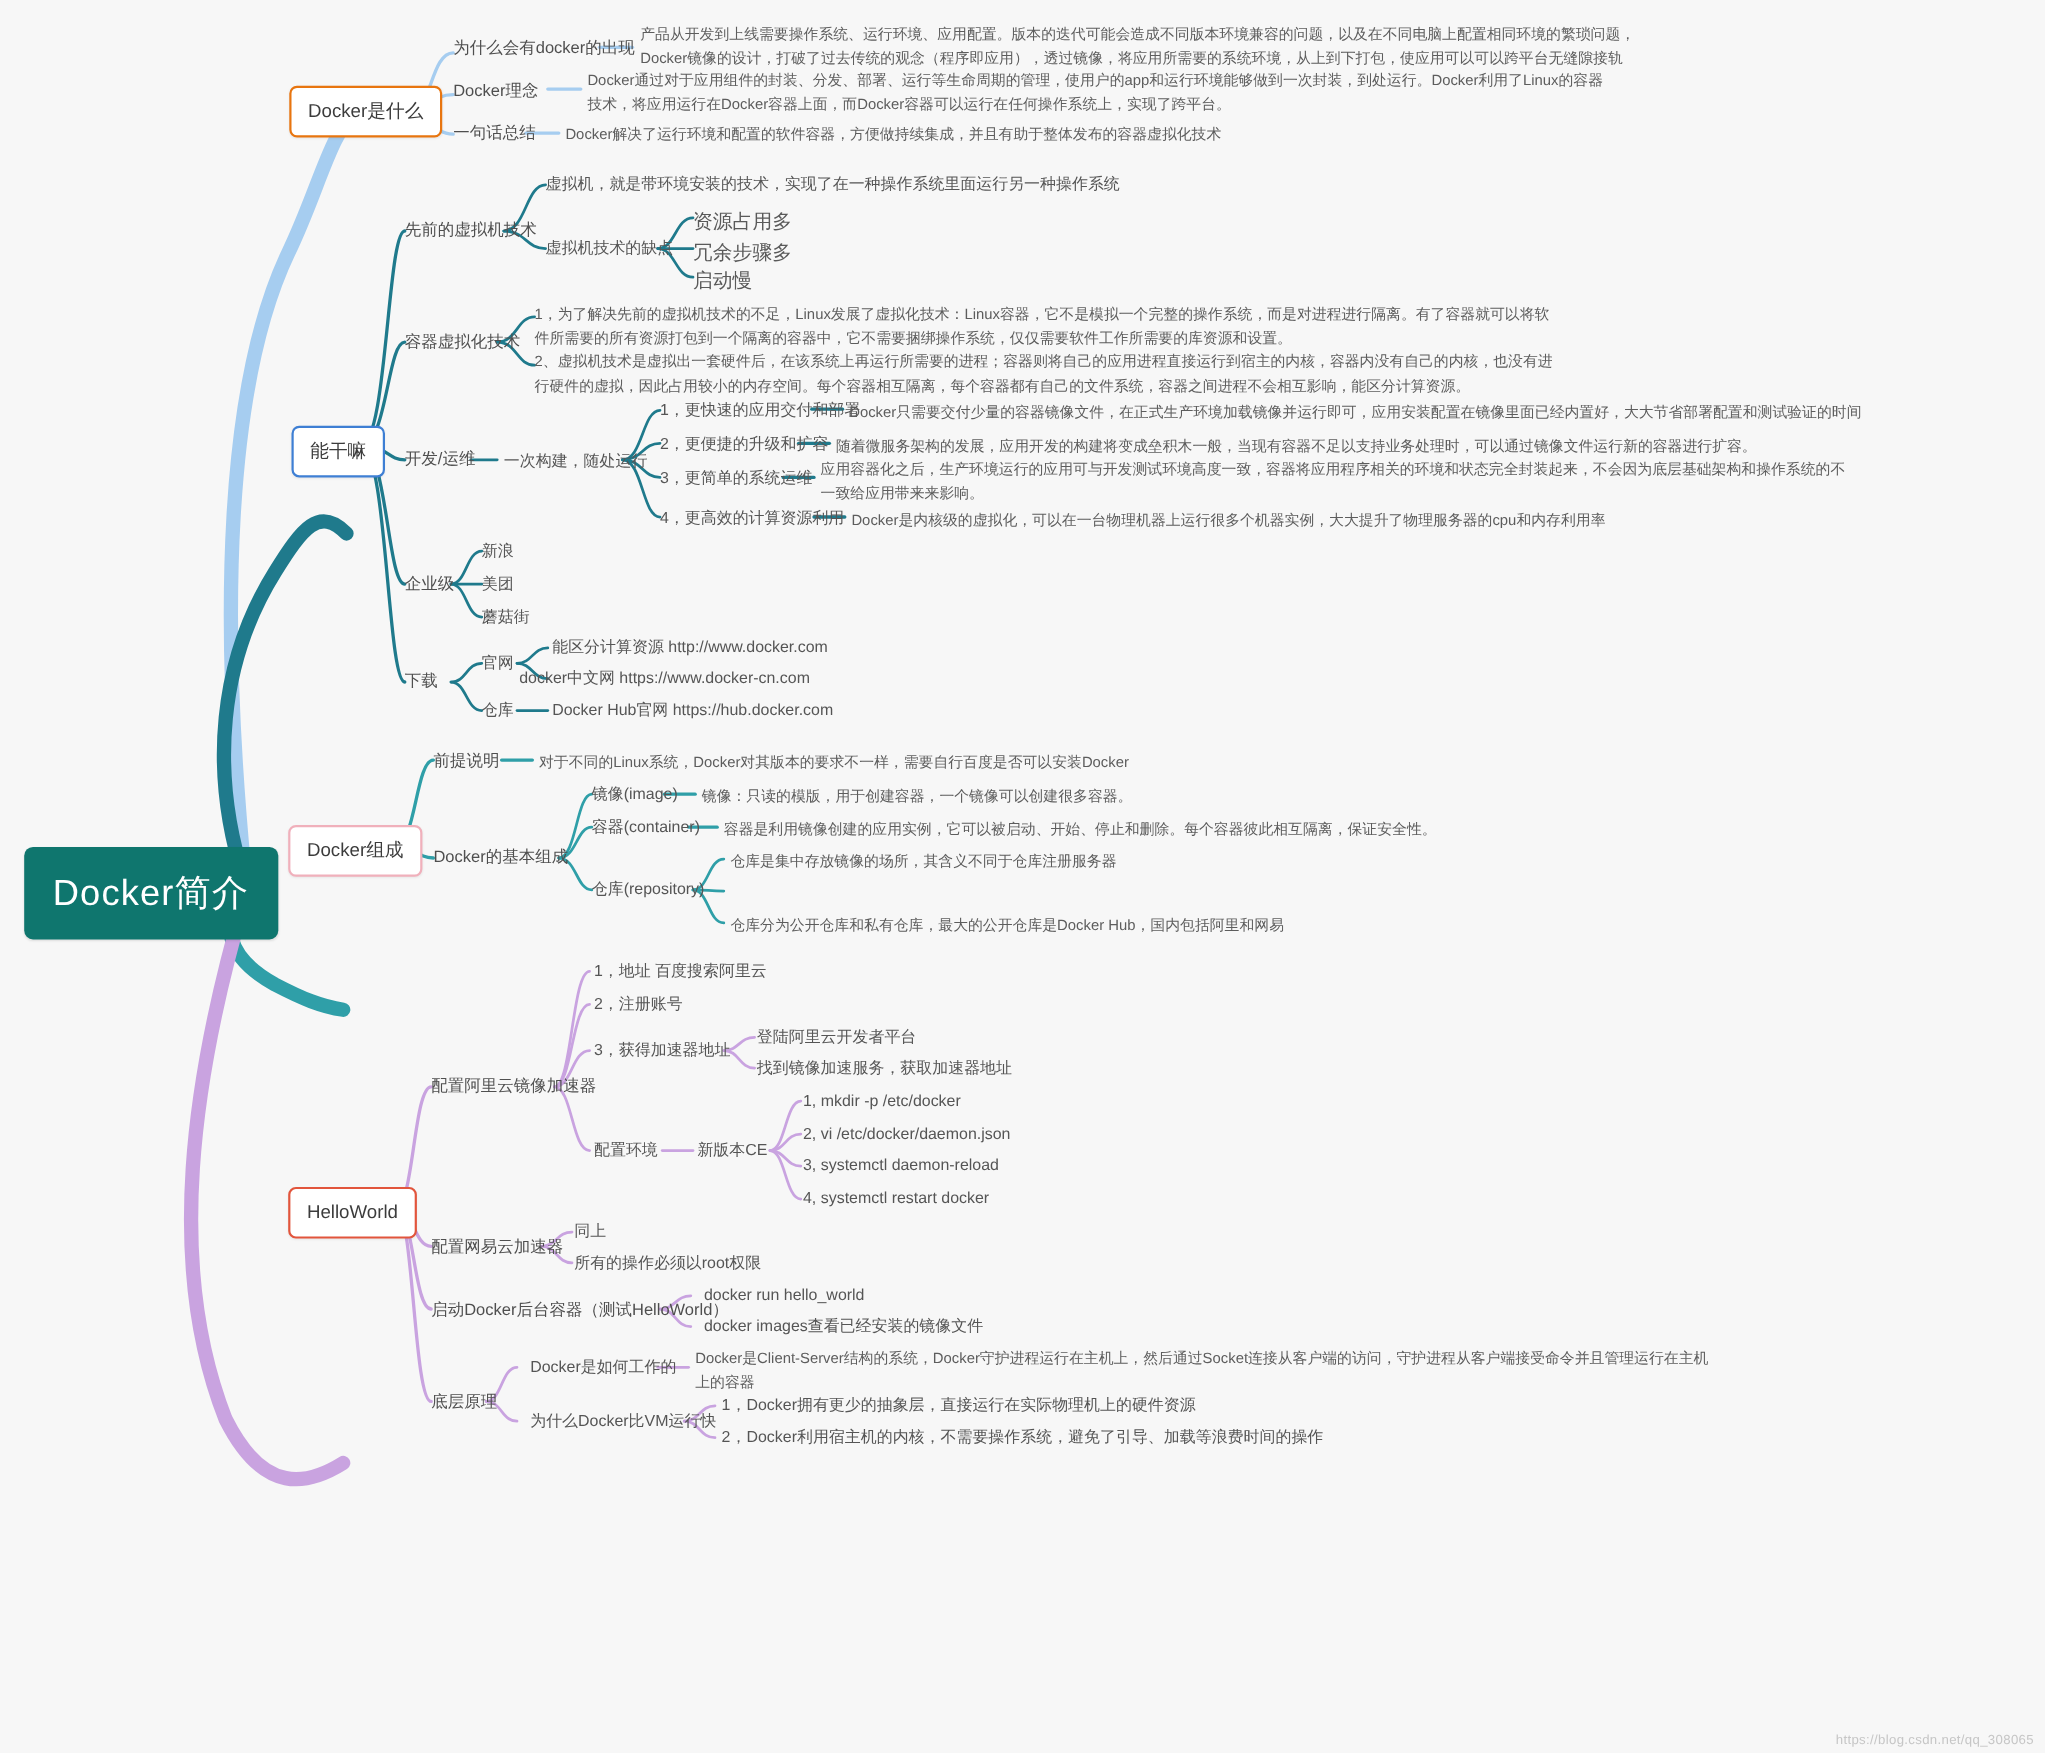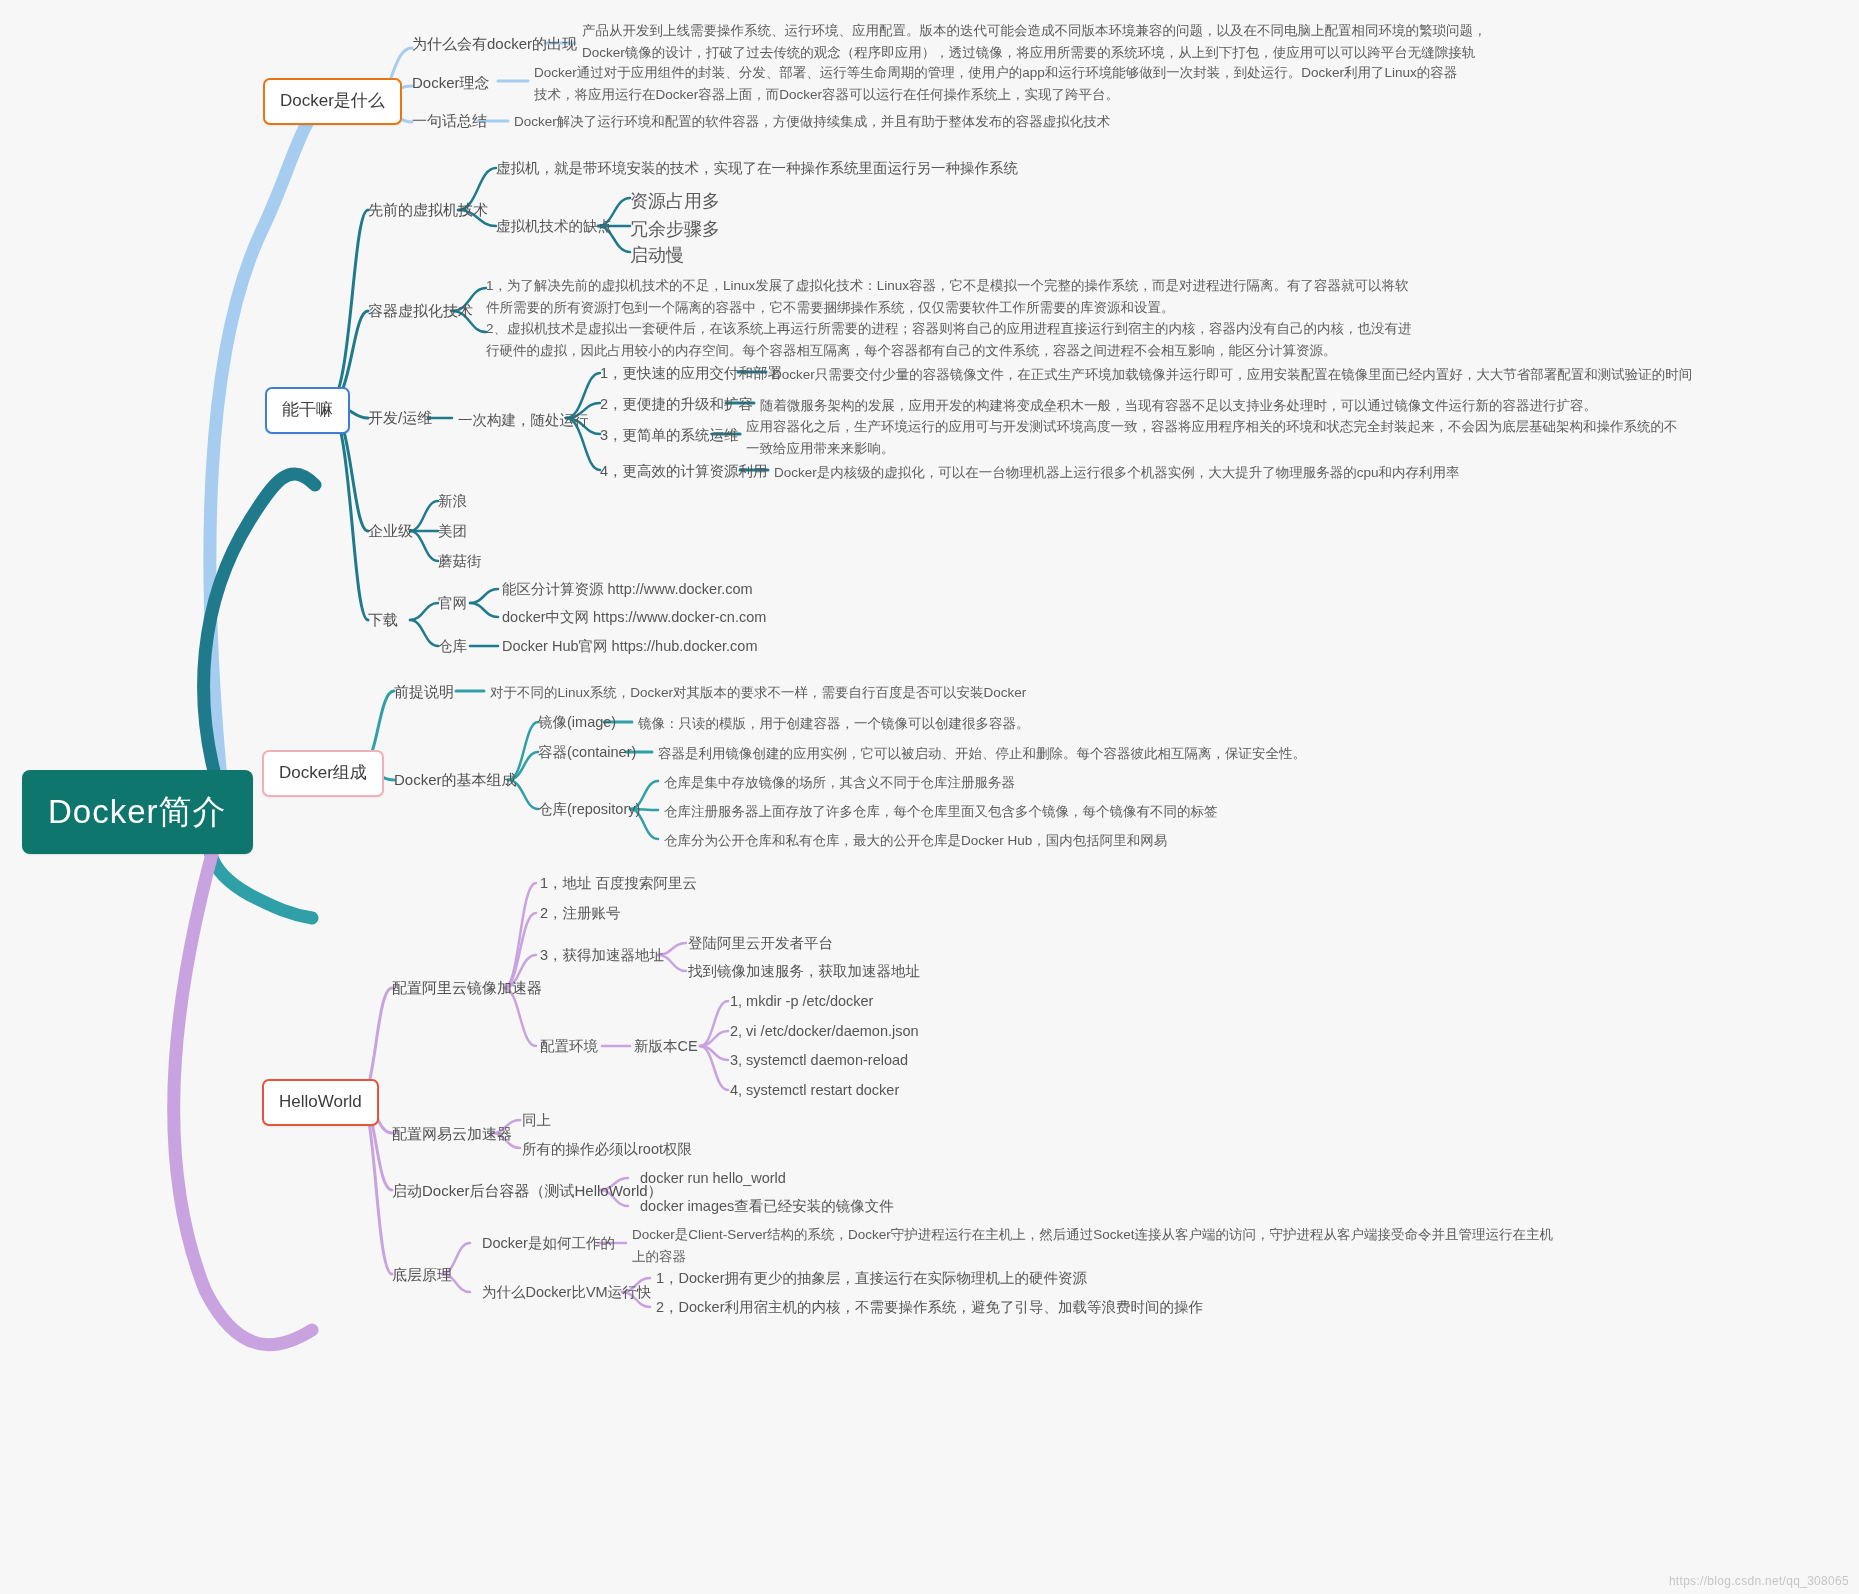--- a/index.html
+++ b/index.html
@@ -194,40 +194,39 @@
   <div class="node para" style="left:774px;top:462px;">Docker是内核级的虚拟化，可以在一台物理机器上运行很多个机器实例，大大提升了物理服务器的cpu和内存利用率</div>
 
   <div class="node lvl2" style="left:368px;top:520px;">企业级</div>
   <div class="node lvl3" style="left:438px;top:491px;">新浪</div>
   <div class="node lvl3" style="left:438px;top:521px;">美团</div>
   <div class="node lvl3" style="left:438px;top:551px;">蘑菇街</div>
 
   <div class="node lvl2" style="left:368px;top:609px;">下载</div>
   <div class="node lvl3" style="left:438px;top:593px;">官网</div>
   <div class="node lvl3" style="left:502px;top:579px;">能区分计算资源 http://www.docker.com</div>
-  <div class="node lvl3" style="left:502px;top:607px;">docker中文网 https://www.docker-cn.com</div>
+  <div class="node lvl3" style="left:472px;top:607px;">docker中文网 https://www.docker-cn.com</div>
   <div class="node lvl3" style="left:438px;top:636px;">仓库</div>
   <div class="node lvl3" style="left:502px;top:636px;">Docker Hub官网 https://hub.docker.com</div>
 
   <div class="node lvl1 pink" style="left:262px;top:750px;">Docker组成</div>
 
   <div class="node lvl2" style="left:394px;top:681px;">前提说明</div>
   <div class="node para" style="left:490px;top:682px;">对于不同的Linux系统，Docker对其版本的要求不一样，需要自行百度是否可以安装Docker</div>
 
   <div class="node lvl2" style="left:394px;top:769px;">Docker的基本组成</div>
 
   <div class="node lvl3" style="left:538px;top:712px;">镜像(image)</div>
   <div class="node para" style="left:638px;top:713px;">镜像：只读的模版，用于创建容器，一个镜像可以创建很多容器。</div>
 
   <div class="node lvl3" style="left:538px;top:742px;">容器(container)</div>
   <div class="node para" style="left:658px;top:743px;">容器是利用镜像创建的应用实例，它可以被启动、开始、停止和删除。每个容器彼此相互隔离，保证安全性。</div>
 
   <div class="node lvl3" style="left:538px;top:799px;">仓库(repository)</div>
   <div class="node para" style="left:664px;top:772px;">仓库是集中存放镜像的场所，其含义不同于仓库注册服务器</div>
-  <div class="node para" style="left:664px;top:801px;">仓库注册服务器上面存放了许多仓库，每个仓库里面又包含多个镜像，每个镜像有不同的标签</div>
   <div class="node para" style="left:664px;top:830px;">仓库分为公开仓库和私有仓库，最大的公开仓库是Docker Hub，国内包括阿里和网易</div>
 
   <div class="node lvl1 red" style="left:262px;top:1079px;">HelloWorld</div>
 
   <div class="node lvl2" style="left:392px;top:977px;">配置阿里云镜像加速器</div>
   <div class="node lvl3" style="left:540px;top:873px;">1，地址 百度搜索阿里云</div>
   <div class="node lvl3" style="left:540px;top:903px;">2，注册账号</div>
   <div class="node lvl3" style="left:540px;top:945px;">3，获得加速器地址</div>
   <div class="node lvl3" style="left:688px;top:933px;">登陆阿里云开发者平台</div>
   <div class="node lvl3" style="left:688px;top:961px;">找到镜像加速服务，获取加速器地址</div>

